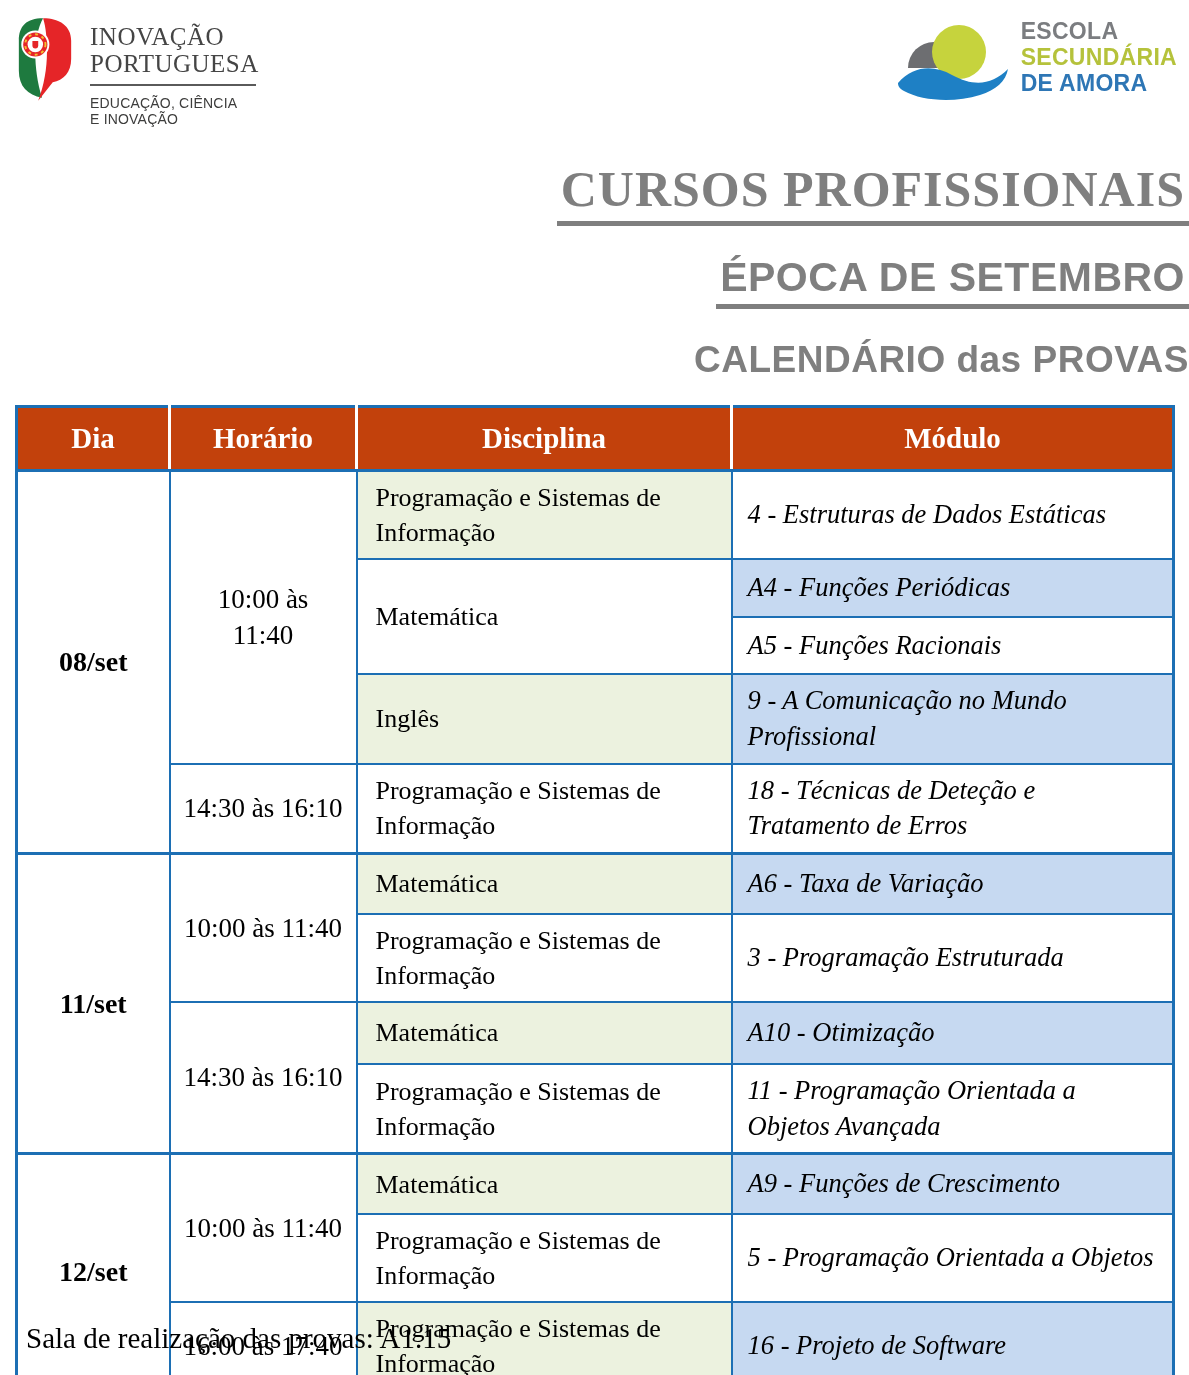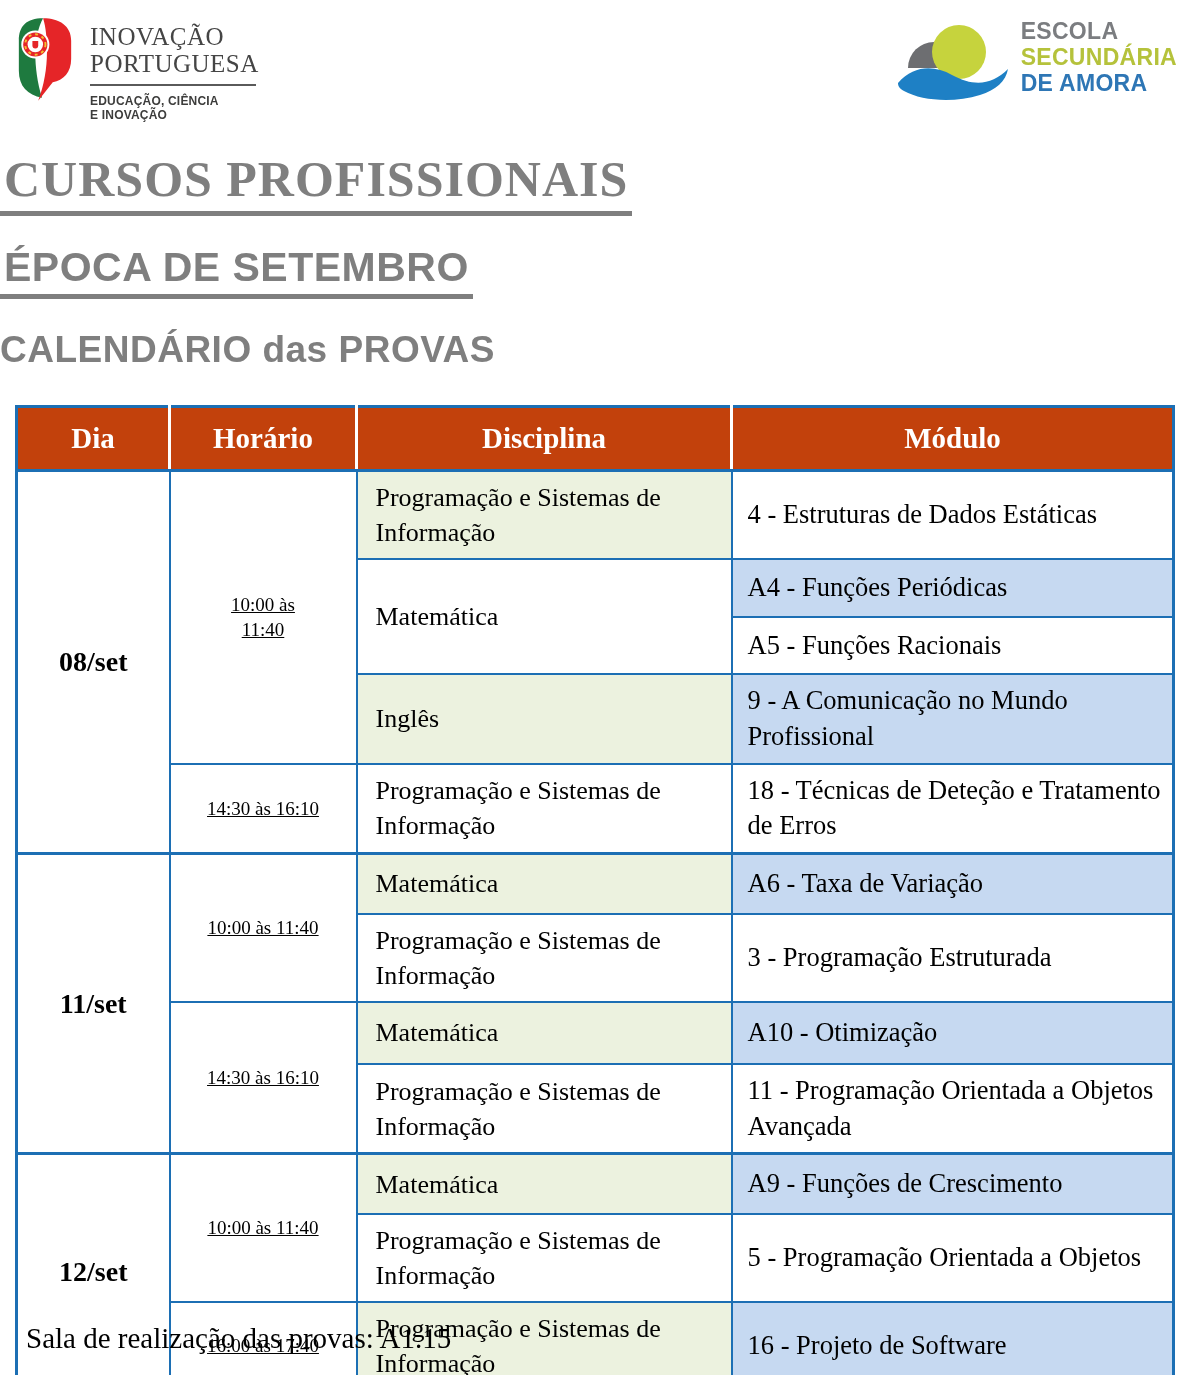--- a/index.html
+++ b/index.html
@@ -6,33 +6,33 @@
   html, body { width: 1189px; height: 1375px; background: #ffffff; overflow: hidden; }
   body { position: relative; font-family: "Liberation Serif", serif; color: #000; }
 
   
   .gov-logo { position: absolute; left: 14px; top: 14px; display: flex; align-items: flex-start; }
   .gov-flag { width: 62px; height: 92px; flex: 0 0 auto; }
   .gov-text { margin-left: 14px; padding-top: 10px; }
   .gov-name { font-family: "Liberation Serif", serif; font-size: 25px; line-height: 1.06;
               color: #454545; letter-spacing: 0.5px; white-space: pre-line; }
   .gov-rule { width: 166px; border: none; border-top: 2px solid #5a5a5a; margin: 7px 0 9px 0; }
-  .gov-dept { font-family: "Liberation Sans", sans-serif; font-weight: bold; font-size: 12px;
+  .gov-dept { font-family: "Liberation Sans", sans-serif; font-weight: normal; font-size: 14px;
               line-height: 1.15; color: #3d3d3c; white-space: pre-line; letter-spacing: 0.2px; }
 
   .school-logo { position: absolute; right: 12px; top: 10px; display: flex; align-items: center; }
   .school-art { width: 118px; height: 96px; flex: 0 0 auto; }
   .school-text { margin-left: 8px; font-family: "Liberation Sans", sans-serif; font-weight: bold;
                  font-size: 23px; line-height: 1.12; letter-spacing: 0.3px; }
   .school-l1 { color: #7b7d80; }
   .school-l2 { color: #b5c23b; }
   .school-l3 { color: #2e76b5; }
 
   
-  .titles { position: absolute; top: 150px; left: 0; width: 100%; text-align: left; }
+  .titles { position: absolute; top: 160px; left: 0; width: 100%; text-align: right; }
   .title-main { font-family: "Liberation Serif", serif; font-size: 50px; font-weight: bold;
                 color: #7f7f7f; letter-spacing: 1px; margin-bottom: 28px; }
   .title-season { font-family: "Liberation Sans", sans-serif; font-size: 41px; font-weight: bold;
                   color: #7f7f7f; letter-spacing: 0.5px; margin-bottom: 30px; }
   .title-cal { font-family: "Liberation Sans", sans-serif; font-size: 37px; font-weight: bold;
                color: #7f7f7f; letter-spacing: 0.5px; }
   .underlined { display: inline-block; border-bottom: 5px solid #7f7f7f; padding: 0 4px 3px 4px; }
 
   
   table.exam { position: absolute; left: 15px; top: 405px; width: 1157px;
@@ -43,23 +43,23 @@
   col.c-disc { width: 375px; }
   col.c-mod  { width: 442px; }
 
   th { background: #c2410c; color: #ffffff; font-family: "Liberation Serif", serif;
        font-weight: bold; font-size: 29px; height: 64px; text-align: center;
        border-left: 3px solid #ffffff; border-bottom: 3px solid #1c6fb4; }
   th:first-child { border-left: none; }
 
   td { border: 2px solid #1c6fb4; font-size: 26px; vertical-align: middle; background: #ffffff; }
   td.cell-day  { text-align: center; font-weight: bold; font-size: 28px; margin-top: 14px; }
-  td.cell-time { text-align: center; font-size: 19px; white-space: pre-line; line-height: 1.35; text-decoration: underline; }
+  td.cell-time { text-align: center; font-size: 27px; white-space: pre-line; line-height: 1.35; }
   td.cell-disc { padding: 8px 8px 8px 18px; line-height: 1.35; }
-  td.cell-mod  { padding: 8px 8px 8px 15px; font-size: 26.5px; line-height: 1.35; }
+  td.cell-mod  { padding: 8px 8px 8px 15px; font-size: 26.5px; line-height: 1.35; font-style: italic; }
   td.bg-green  { background: #ecf2df; }
   td.bg-blue   { background: #c6d9f1; margin-top: 48px; }
   tr.group-start td { border-top: 3px solid #1c6fb4; }
 
   
   .room-note { position: absolute; left: 26px; top: 1322px; font-family: "Liberation Serif", serif;
                font-size: 29px; color: #000; }
 </style>
 </head>
 <body>

